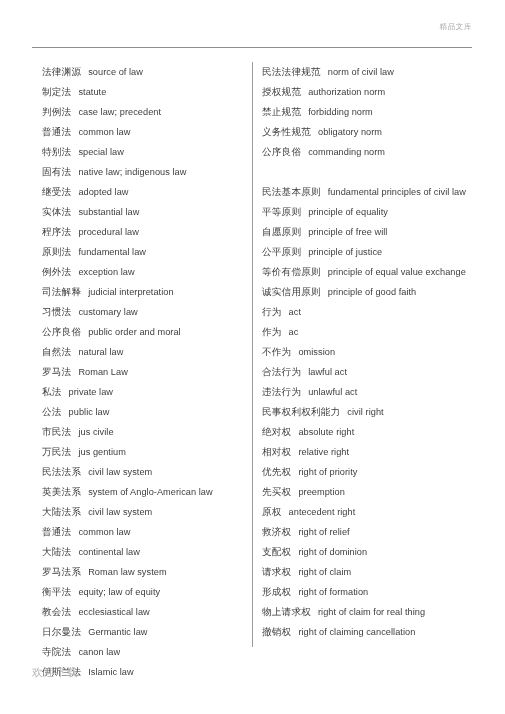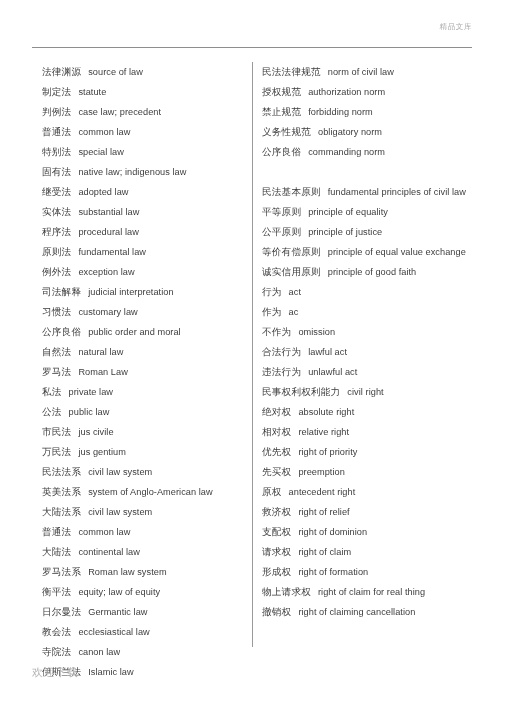--- a/index.html
+++ b/index.html
@@ -160,35 +160,36 @@
         <div class="entry"><span class="zh">公法</span><span class="gap"></span><span class="en">public law</span></div>
         <div class="entry"><span class="zh">市民法</span><span class="gap"></span><span class="en">jus civile</span></div>
         <div class="entry"><span class="zh">万民法</span><span class="gap"></span><span class="en">jus gentium</span></div>
         <div class="entry"><span class="zh">民法法系</span><span class="gap"></span><span class="en">civil law system</span></div>
         <div class="entry"><span class="zh">英美法系</span><span class="gap"></span><span class="en">system of Anglo-American law</span></div>
         <div class="entry"><span class="zh">大陆法系</span><span class="gap"></span><span class="en">civil law system</span></div>
         <div class="entry"><span class="zh">普通法</span><span class="gap"></span><span class="en">common law</span></div>
         <div class="entry"><span class="zh">大陆法</span><span class="gap"></span><span class="en">continental law</span></div>
         <div class="entry"><span class="zh">罗马法系</span><span class="gap"></span><span class="en">Roman law system</span></div>
         <div class="entry"><span class="zh">衡平法</span><span class="gap"></span><span class="en">equity; law of equity</span></div>
+        <div class="entry"><span class="zh">教会法</span><span class="gap"></span><span class="en">ecclesiastical law</span></div>
         <div class="entry"><span class="zh">日尔曼法</span><span class="gap"></span><span class="en">Germantic law</span></div>
-        <div class="entry"><span class="zh">教会法</span><span class="gap"></span><span class="en">ecclesiastical law</span></div>
         <div class="entry"><span class="zh">寺院法</span><span class="gap"></span><span class="en">canon law</span></div>
         <div class="entry"><span class="zh">伊斯兰法</span><span class="gap"></span><span class="en">Islamic law</span></div>
       </div>
 
     <div class="col col-right" id="col-right">
         <div class="entry"><span class="zh">民法法律规范</span><span class="gap"></span><span class="en">norm of civil law</span></div>
         <div class="entry"><span class="zh">授权规范</span><span class="gap"></span><span class="en">authorization norm</span></div>
         <div class="entry"><span class="zh">禁止规范</span><span class="gap"></span><span class="en">forbidding norm</span></div>
         <div class="entry"><span class="zh">义务性规范</span><span class="gap"></span><span class="en">obligatory norm</span></div>
         <div class="entry"><span class="zh">公序良俗</span><span class="gap"></span><span class="en">commanding norm</span></div>
         <div class="entry spacer"></div>
         <div class="entry"><span class="zh">民法基本原则</span><span class="gap"></span><span class="en">fundamental principles of civil law</span></div>
         <div class="entry"><span class="zh">平等原则</span><span class="gap"></span><span class="en">principle of equality</span></div>
+        <div class="entry"><span class="zh">自愿原则</span><span class="gap"></span><span class="en">principle of free will</span></div>
         <div class="entry"><span class="zh">公平原则</span><span class="gap"></span><span class="en">principle of justice</span></div>
         <div class="entry"><span class="zh">等价有偿原则</span><span class="gap"></span><span class="en">principle of equal value exchange</span></div>
         <div class="entry"><span class="zh">诚实信用原则</span><span class="gap"></span><span class="en">principle of good faith</span></div>
         <div class="entry"><span class="zh">行为</span><span class="gap"></span><span class="en">act</span></div>
         <div class="entry"><span class="zh">作为</span><span class="gap"></span><span class="en">ac</span></div>
         <div class="entry"><span class="zh">不作为</span><span class="gap"></span><span class="en">omission</span></div>
         <div class="entry"><span class="zh">合法行为</span><span class="gap"></span><span class="en">lawful act</span></div>
         <div class="entry"><span class="zh">违法行为</span><span class="gap"></span><span class="en">unlawful act</span></div>
         <div class="entry"><span class="zh">民事权利权利能力</span><span class="gap"></span><span class="en">civil right</span></div>
         <div class="entry"><span class="zh">绝对权</span><span class="gap"></span><span class="en">absolute right</span></div>

